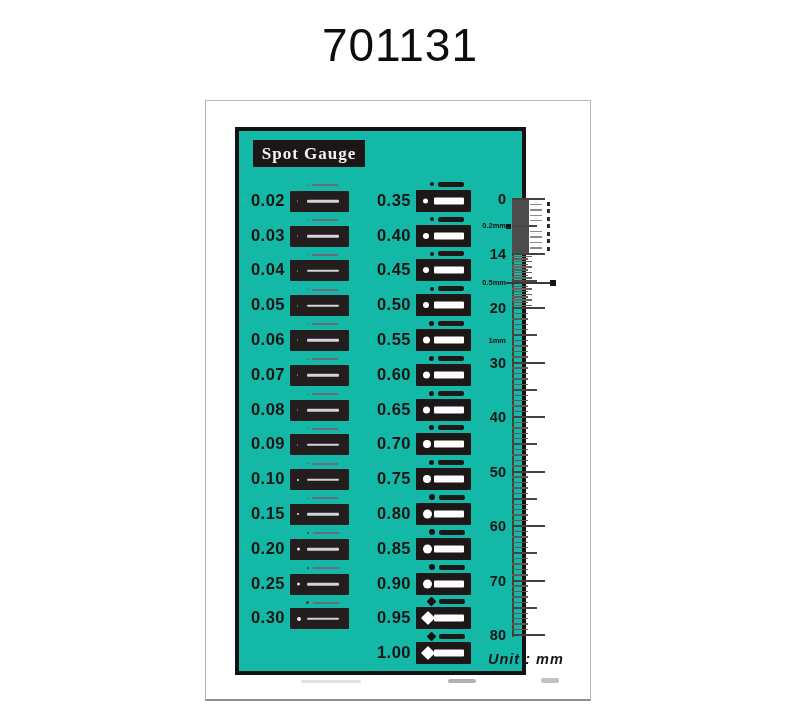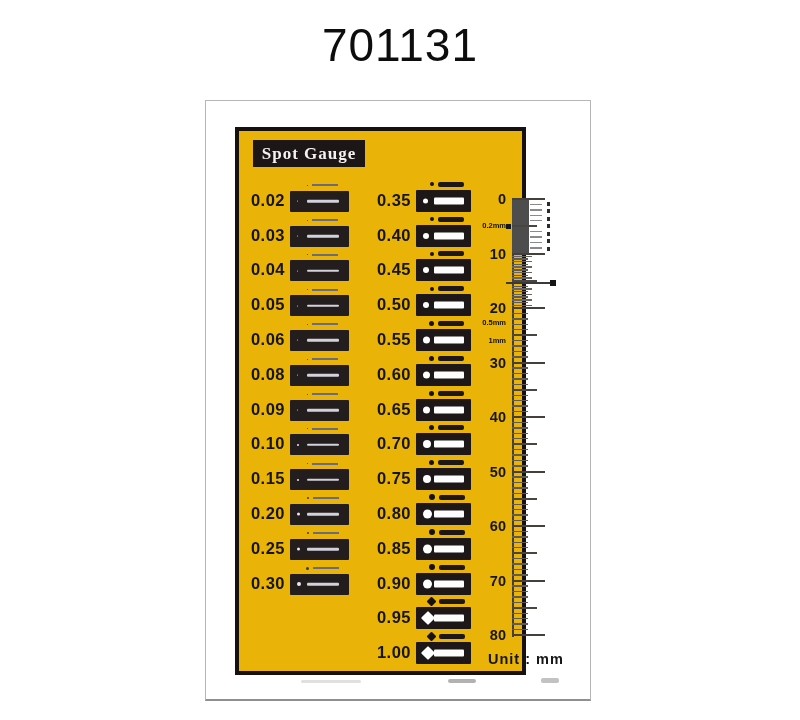--- a/index.html
+++ b/index.html
@@ -12,21 +12,21 @@
   .page-title{
     position:absolute;top:18px;left:0;width:800px;text-align:center;
     font-size:46px;letter-spacing:1px;color:#0d0d0d;
   }
   .card{
     position:absolute;left:205px;top:100px;width:386px;height:601px;background:#fff;
     border:1px solid #b6b6b6;border-bottom:2px solid #8f8f8f;box-sizing:border-box;
   }
   .frame{
     position:absolute;left:29px;top:26px;width:291px;height:548px;
-    border:4px solid var(--frame);box-sizing:border-box;background:#eab308;
+    border:4px solid var(--frame);box-sizing:border-box;background:#14b8a6;
   }
   .gauge-header{
     position:absolute;left:14px;top:9px;width:112px;height:27px;background:#1c1616;
     color:#f4f2f2;font-family:"Liberation Serif", serif;font-weight:bold;font-size:17px;
     letter-spacing:1px;text-align:center;line-height:27px;
   }
   .col{position:absolute;top:46px;}
   .col-left{left:2px;}
   .col-right{left:128px;}
   .grow{height:34.8px;display:flex;align-items:flex-end;}
@@ -57,21 +57,21 @@
   .rstem{position:absolute;left:32px;width:2px;background:var(--tick);}
   .rblock{position:absolute;left:32px;width:17px;background:var(--block);}
   .rtick{position:absolute;}
   .rdash{
     position:absolute;left:67px;width:2.5px;
     background:repeating-linear-gradient(180deg,#2b2b2b 0 4px,transparent 4px 7.5px);
   }
   .rside{position:absolute;left:0;width:26px;text-align:right;font-size:7.5px;font-weight:bold;color:#111;}
   .rmarkline{position:absolute;left:26px;width:46px;height:2px;background:#3a3a3a;}
   .rsq{position:absolute;background:#151515;}
-  .unit-label{position:absolute;left:8px;font-weight:bold;font-size:14.5px;color:#161616;letter-spacing:1px;}
+  .unit-label{position:absolute;left:8px;font-weight:bold;font-size:14.5px;color:#161616;letter-spacing:1px;font-style:italic;}
   .artifact{position:absolute;border-radius:2px;}
 </style>
 </head>
 <body style="--bar: #1d1717; --bar-left: #241d1d; --frame: #161010; --miniline: #6b6b7e; --inbarline: #d2d2da; --tick: #45403b; --block: #4d4d4d;">
 
 <div class="page-title">701131</div>
 
 <div class="card">
   <div class="frame">
     <div class="gauge-header">Spot Gauge</div>
@@ -123,20 +123,33 @@
               <span class="mline"></span>
             </div>
             <div class="bar">
               <span class="bdot" style="height: 1px; width: 1px;"></span>
               <span class="bline"></span>
             </div>
           </div>
         </div>
         <div class="grow">
           <div class="vlabel">0.06</div>
+          <div class="stack">
+            <div class="mini">
+              <span class="mdot" style="height: 1px; width: 1px;"></span>
+              <span class="mline"></span>
+            </div>
+            <div class="bar">
+              <span class="bdot" style="height: 1px; width: 1px;"></span>
+              <span class="bline"></span>
+            </div>
+          </div>
+        </div>
+        <div class="grow">
+          <div class="vlabel">0.07</div>
           <div class="stack">
             <div class="mini">
               <span class="mdot" style="height: 1px; width: 1px;"></span>
               <span class="mline"></span>
             </div>
             <div class="bar">
               <span class="bdot" style="height: 1px; width: 1px;"></span>
               <span class="bline"></span>
             </div>
           </div>
@@ -506,31 +519,31 @@
         <div class="rtick" style="left: 32px; top: 67.425px; width: 20px; height: 1.4px; background: rgb(106, 100, 94);"></div>
         <div class="rtick" style="left: 32px; top: 72.875px; width: 20px; height: 1.4px; background: rgb(106, 100, 94);"></div>
         <div class="rtick" style="left: 32px; top: 78.325px; width: 20px; height: 1.4px; background: rgb(106, 100, 94);"></div>
         <div class="rtick" style="left: 32px; top: 83.775px; width: 20px; height: 1.4px; background: rgb(106, 100, 94);"></div>
         <div class="rtick" style="left: 32px; top: 89.225px; width: 20px; height: 1.4px; background: rgb(106, 100, 94);"></div>
         <div class="rtick" style="left: 32px; top: 94.675px; width: 20px; height: 1.4px; background: rgb(106, 100, 94);"></div>
         <div class="rtick" style="left: 32px; top: 100.125px; width: 20px; height: 1.4px; background: rgb(106, 100, 94);"></div>
         <div class="rtick" style="left: 32px; top: 105.575px; width: 20px; height: 1.4px; background: rgb(106, 100, 94);"></div>
         <div class="rdash" style="top: 3px; height: 51.5px;"></div>
         <div class="rlabel" style="top: -8px;">0</div>
-        <div class="rlabel" style="top: 46.5px;">10</div>
+        <div class="rlabel" style="top: 46.5px;">14</div>
         <div class="rlabel" style="top: 101px;">20</div>
         <div class="rlabel" style="top: 155.5px;">30</div>
         <div class="rlabel" style="top: 210px;">40</div>
         <div class="rlabel" style="top: 264.5px;">50</div>
         <div class="rlabel" style="top: 319px;">60</div>
         <div class="rlabel" style="top: 373.5px;">70</div>
         <div class="rlabel" style="top: 428px;">80</div>
         <div class="rside" style="top: 22.25px;">0.2mm</div>
         <div class="rsq" style="left: 26px; top: 25.25px; width: 5px; height: 5px;"></div>
-        <div class="rside" style="top: 79.475px; margin-top: 40px;">0.5mm</div>
+        <div class="rside" style="top: 79.475px;">0.5mm</div>
         <div class="rmarkline" style="top: 83.475px;"></div>
         <div class="rsq" style="left: 70px; top: 81.475px; width: 6px; height: 6px;"></div>
         <div class="rside" style="top: 136.7px;">1mm</div>
         <div class="unit-label" style="top: 452px;">Unit : mm</div>
       </div>
   </div>
   <div class="artifact" style="left:242px;top:578px;width:28px;height:4px;background:#555;opacity:.45;"></div>
   <div class="artifact" style="left:335px;top:577px;width:18px;height:5px;background:#666;opacity:.4;"></div>
   <div class="artifact" style="left:95px;top:579px;width:60px;height:3px;background:#999;opacity:.3;"></div>
 </div>

